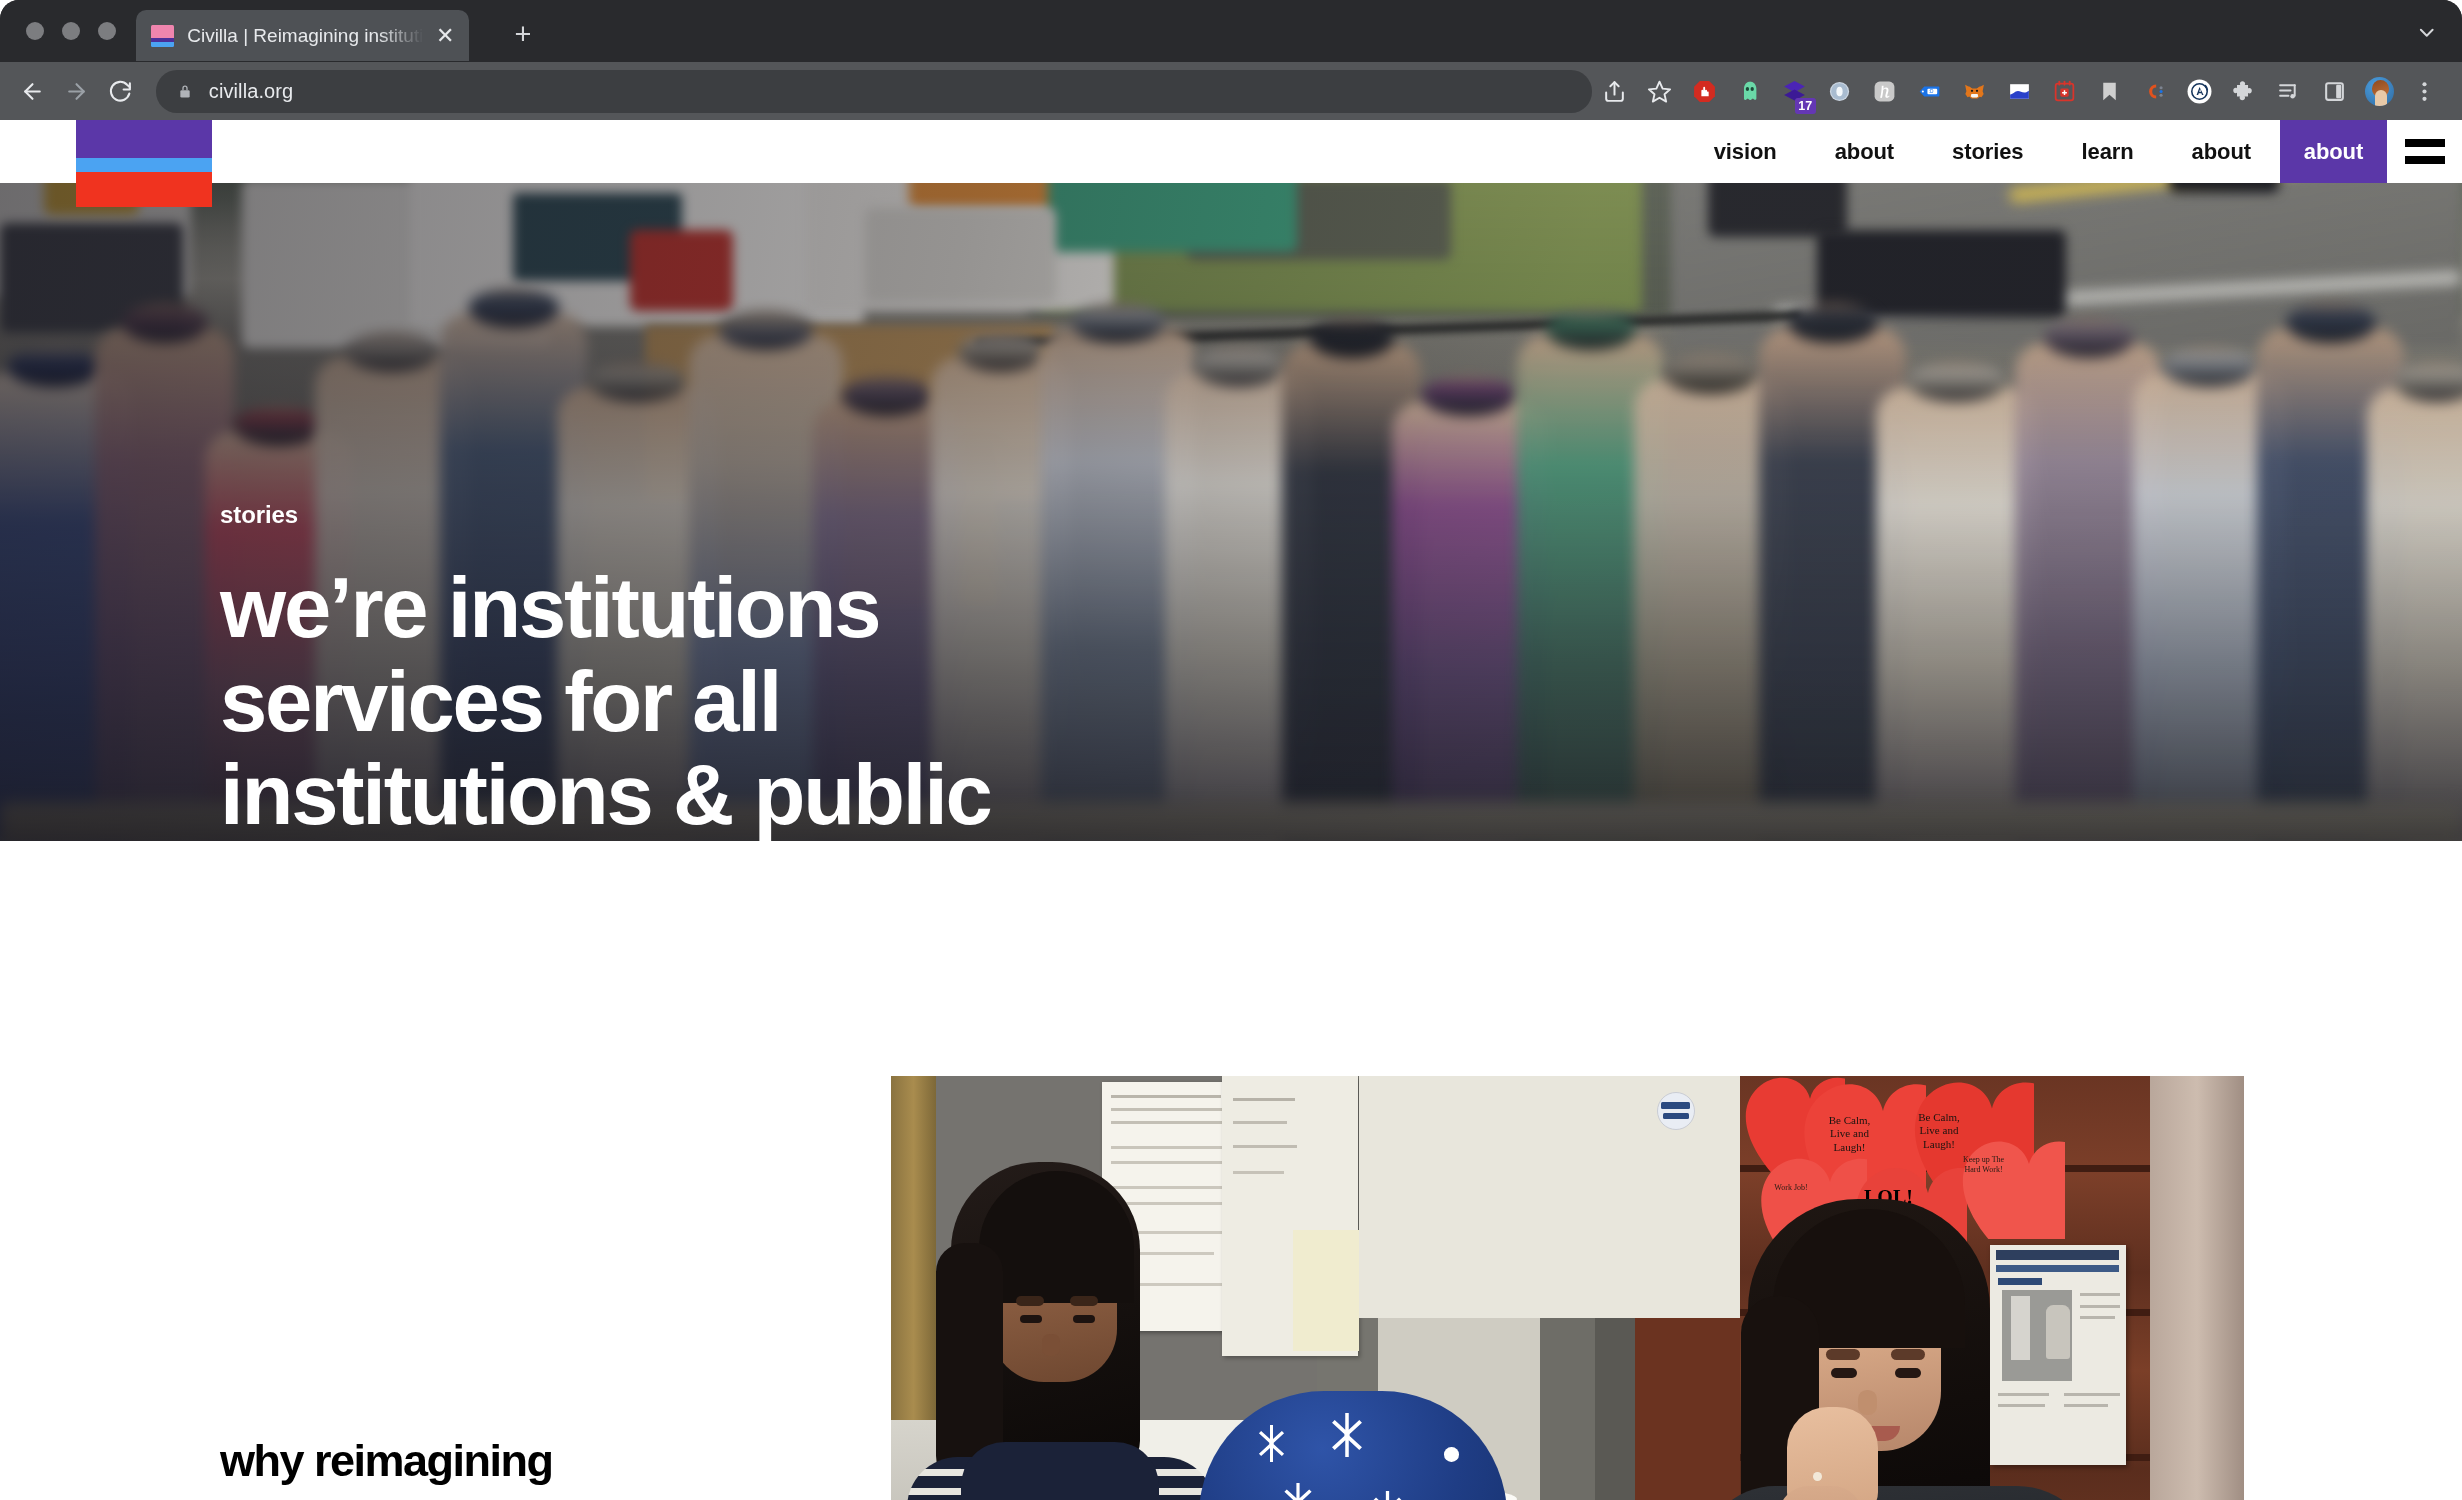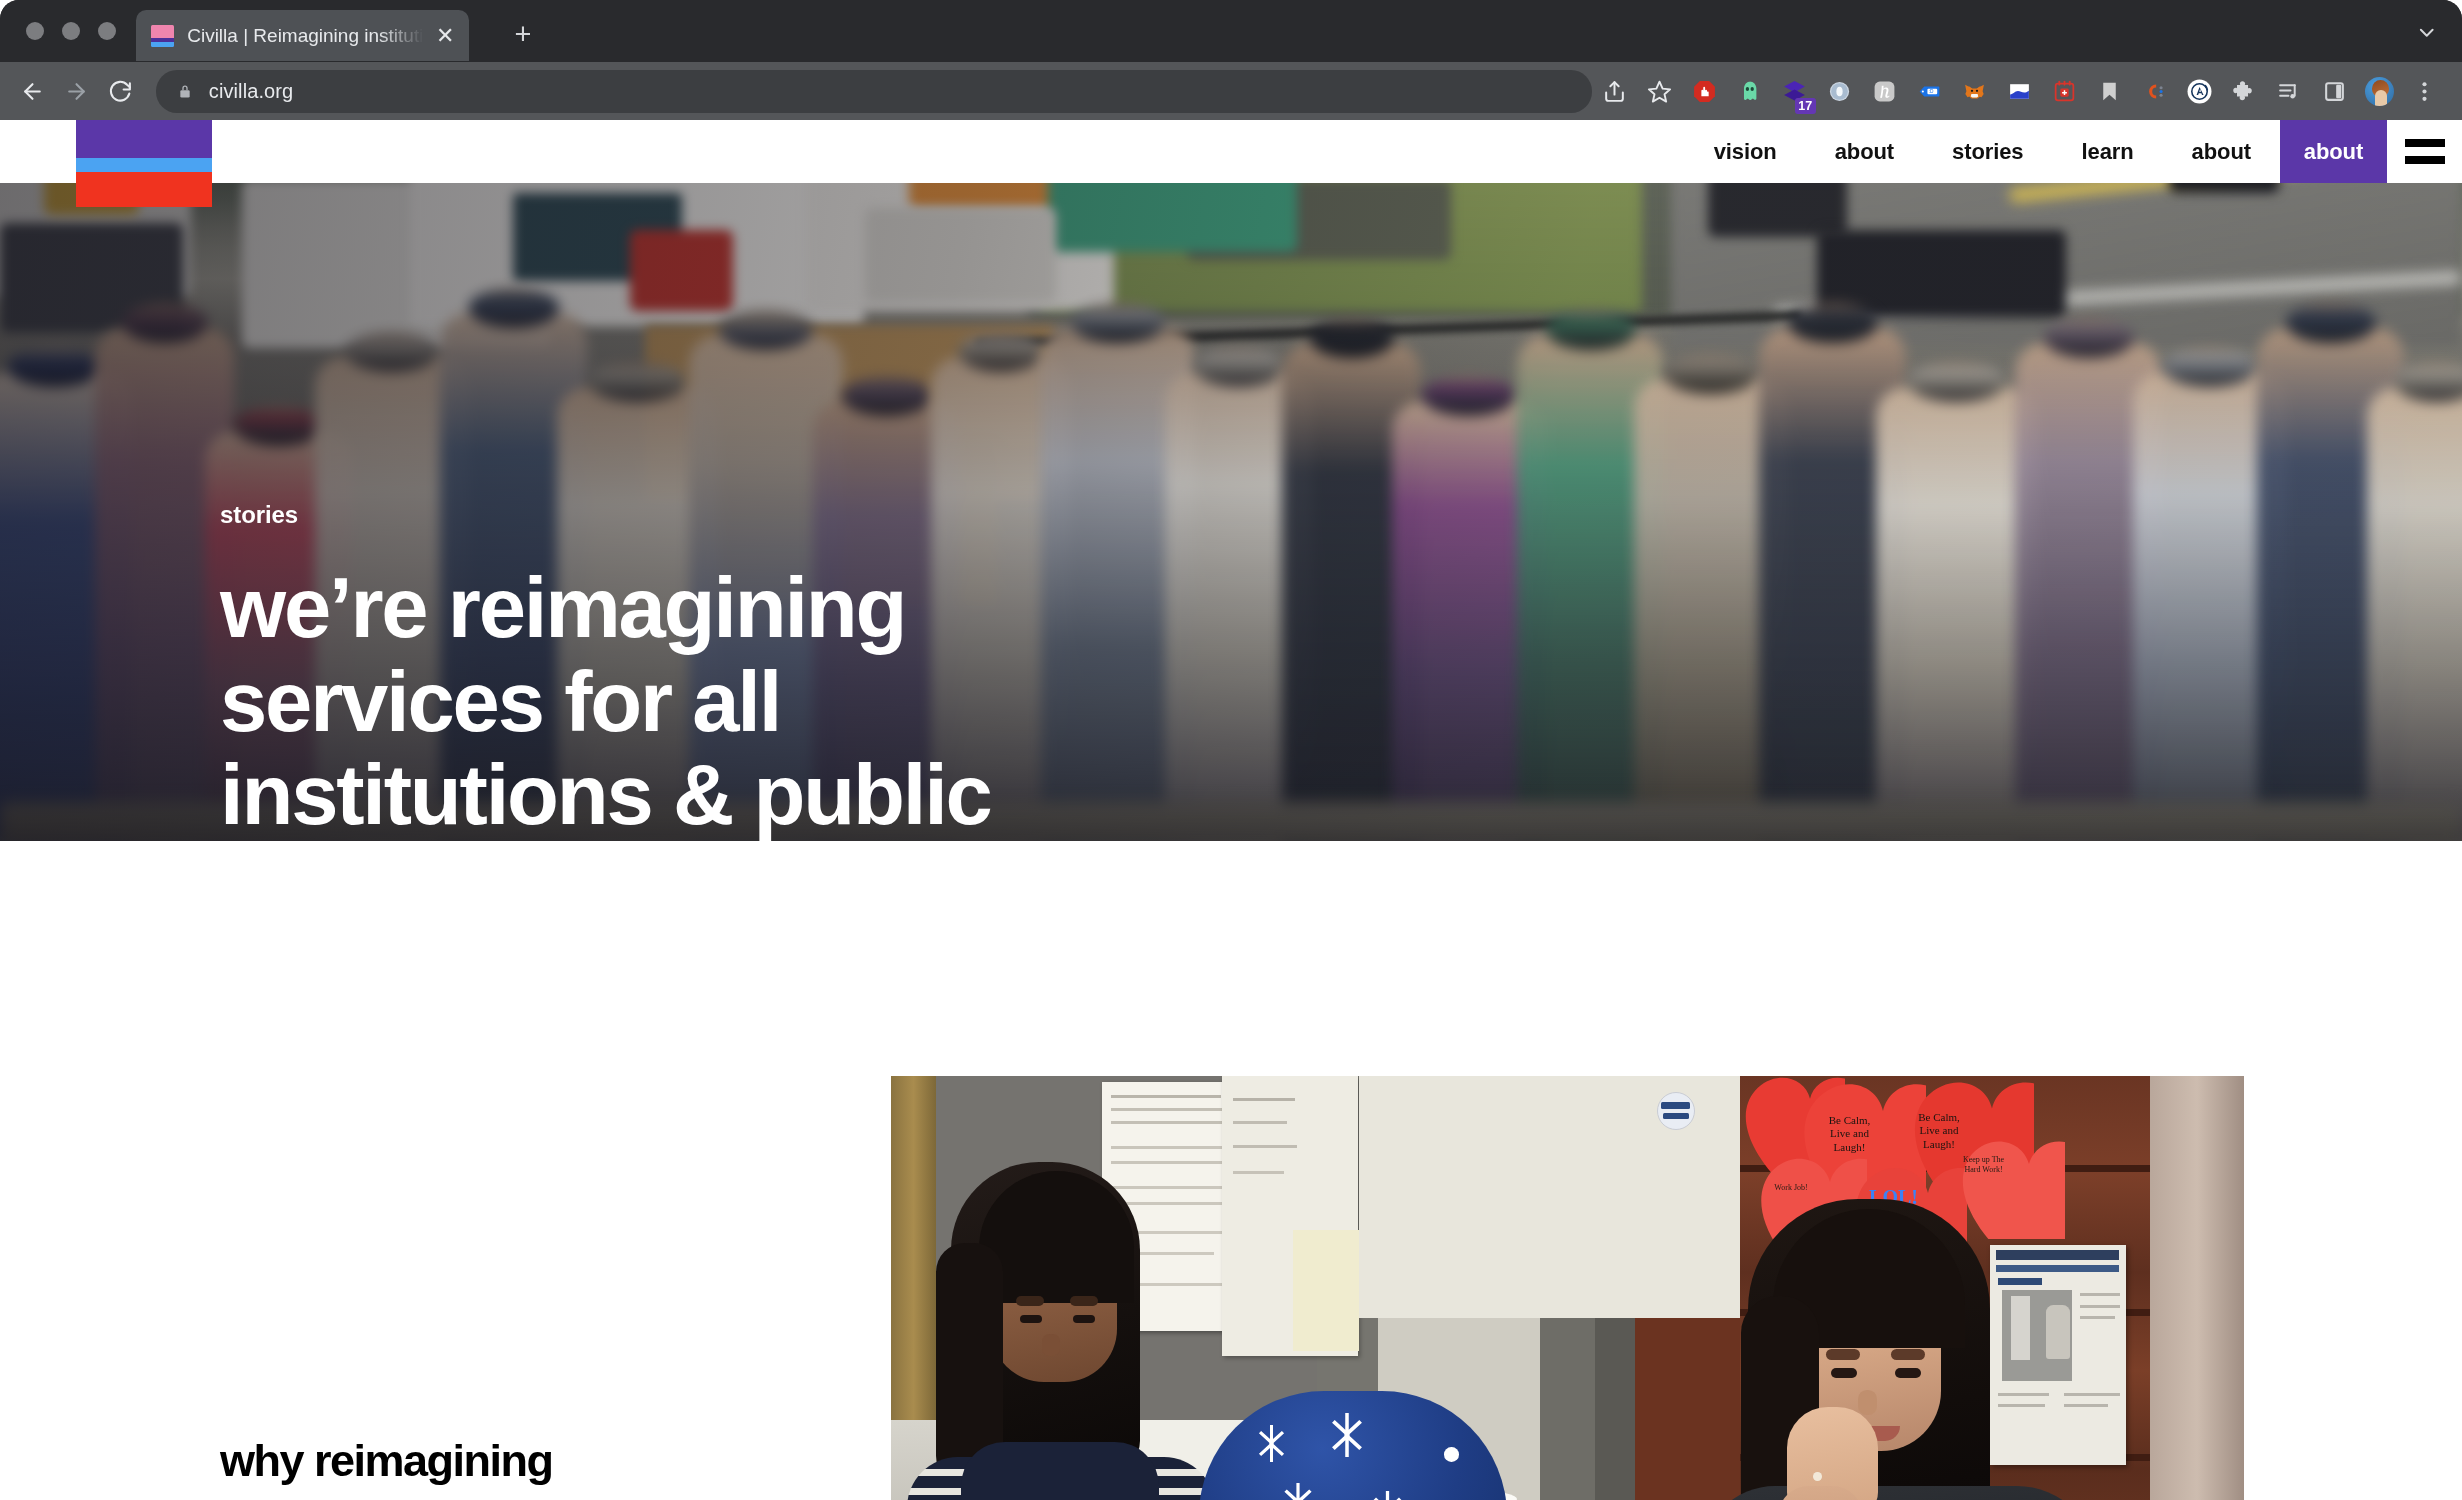--- a/index.html
+++ b/index.html
@@ -409,21 +409,21 @@
           <div class="ped" style="left:2367px;width:139px;height:454px;background:linear-gradient(180deg,#d6bda2 0%,#ddd8cd 26%,#918d85 62%,#3a383e 100%);"></div>
 
           <div class="veh" style="left:0px;top:682px;width:2462px;height:44px;background:linear-gradient(180deg,#55534e,#3e3c39);filter:blur(7.3px);"></div>
         </div>
         <div class="hero-tint"></div>
       </div>
 
       <div class="hero-copy">
         <div class="eyebrow">stories</div>
         <div class="hero-h1">
-          <div>we’re reimagining</div>
+          <div>we’re institutions</div>
           <div>services for all</div>
           <div>institutions &amp; public</div>
         </div>
       </div>
     </div>
 
     <div class="sitenav">
       <div class="navlinks">
         <a class="navlink">vision</a>
         <a class="navlink">about</a>
@@ -490,21 +490,21 @@
       <div class="p2" style="left:844px;top:-7.3px;width:110px;height:103px;background:#e83b33;clip-path:path('M75 140 C 10 90, 0 45, 20 22 C 40 0, 70 8, 75 30 C 80 8, 110 0, 130 22 C 150 45, 140 90, 75 140 Z');"></div>
       <div class="p2" style="left:900px;top:-2.9px;width:135px;height:129px;background:#ec4239;clip-path:path('M92 176 C 12 112, 0 56, 25 27 C 50 0, 86 10, 92 38 C 98 10, 134 0, 159 27 C 184 56, 172 112, 92 176 Z');"></div>
       <div class="p2" style="left:1011px;top:-4.4px;width:132px;height:126px;background:#e5382f;clip-path:path('M90 172 C 12 110, 0 55, 24 26 C 48 0, 84 10, 90 37 C 96 10, 132 0, 156 26 C 180 55, 168 110, 90 172 Z');"></div>
       <div class="p2" style="left:859px;top:73px;width:117px;height:111px;background:#ef5048;clip-path:path('M80 152 C 10 97, 0 49, 21 23 C 42 0, 74 9, 80 33 C 86 9, 118 0, 139 23 C 160 49, 150 97, 80 152 Z');"></div>
       <div class="p2" style="left:953px;top:82px;width:123px;height:117px;background:#e8423a;clip-path:path('M84 160 C 11 102, 0 51, 22 24 C 44 0, 78 9, 84 35 C 90 9, 124 0, 146 24 C 168 51, 157 102, 84 160 Z');"></div>
       <div class="p2" style="left:1061px;top:56px;width:113px;height:107px;background:#f0554c;clip-path:path('M77 146 C 10 93, 0 47, 20 22 C 40 0, 71 9, 77 32 C 83 9, 114 0, 134 22 C 154 47, 144 93, 77 146 Z');"></div>
 
       <div class="p2" style="left:925px;top:38px;width:67px;height:38px;color:#1a1410;font-size:11px;line-height:1.22;font-family:'Liberation Serif',serif;text-align:center;">Be Calm,<br>Live and<br>Laugh!</div>
       <div class="p2" style="left:1013px;top:35px;width:70px;height:38px;color:#1a1410;font-size:11px;line-height:1.22;font-family:'Liberation Serif',serif;text-align:center;">Be Calm,<br>Live and<br>Laugh!</div>
       <div class="p2" style="left:1064px;top:79px;width:57px;height:25px;color:#241a14;font-size:8px;line-height:1.2;font-family:'Liberation Serif',serif;text-align:center;">Keep up The<br>Hard Work!</div>
-      <div class="p2" style="left:973px;top:111px;width:59px;height:20.5px;color:#3b82f6;font-size:20px;line-height:1;font-family:'Liberation Serif',serif;text-align:center;font-weight:bold;">LOL!</div>
+      <div class="p2" style="left:973px;top:111px;width:59px;height:20.5px;color:#000000;font-size:20px;line-height:1;font-family:'Liberation Serif',serif;text-align:left;font-weight:bold;">LOL!</div>
       <div class="p2" style="left:872px;top:107px;width:56px;height:16px;color:#2a1c14;font-size:8px;line-height:1.2;font-family:'Liberation Serif',serif;text-align:center;">Work Job!</div>
 
       <div class="p2" style="left:1099px;top:169px;width:136px;height:220px;background:#eceae2;box-shadow:1.5px 2.2px 5.1px rgba(0,0,0,.4);"></div>
       <div class="p2" style="left:1105px;top:174px;width:123px;height:10.3px;background:#2e3f5e;"></div>
       <div class="p2" style="left:1105px;top:189px;width:123px;height:6.6px;background:#3d5a86;"></div>
       <div class="p2" style="left:1107px;top:202px;width:44px;height:6.6px;background:#2e4a76;"></div>
       <div class="p2" style="left:1111px;top:214px;width:70px;height:91px;background:#9a9a96;"></div>
       <div class="p2" style="left:1120px;top:220px;width:19px;height:64px;background:#d6d4ce;"></div>
       <div class="p2" style="left:1155px;top:229px;width:23.5px;height:54px;background:#c8c5bd;border-radius:7.3px 7.3px 2.9px 2.9px;"></div>
       <div class="p2" style="left:1189px;top:217px;width:40px;height:2.9px;background:#b8b5ad;"></div>

